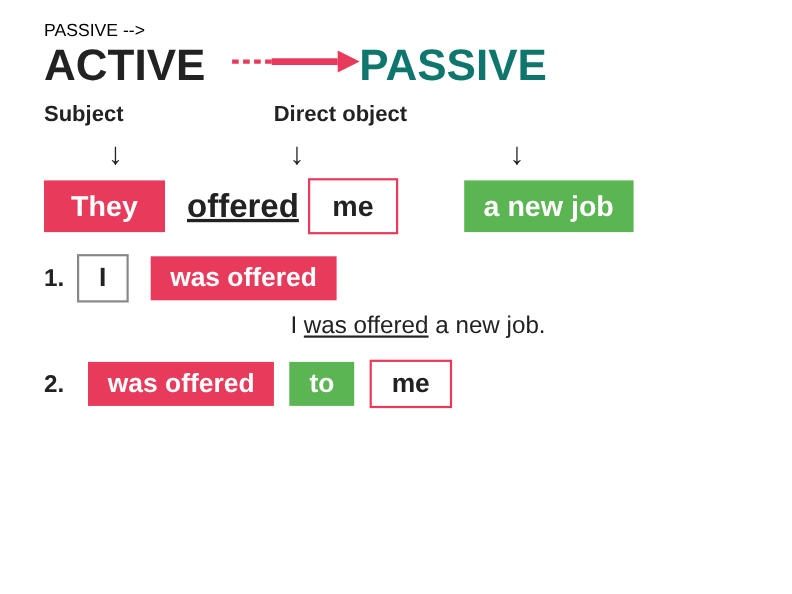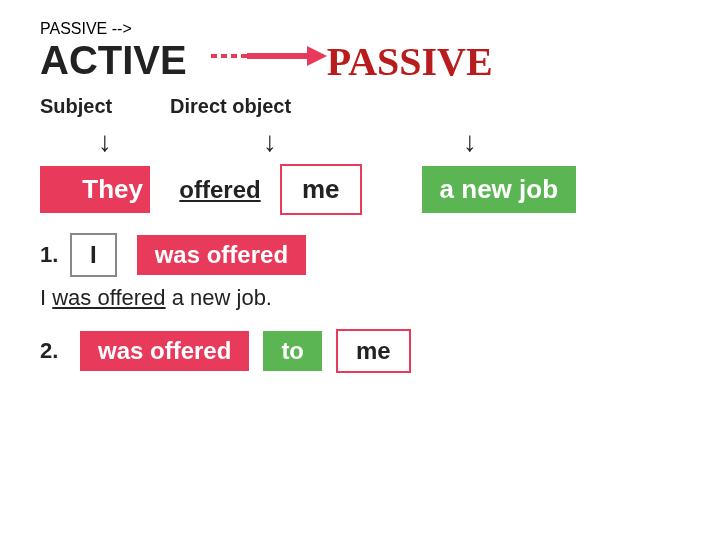--- a/index.html
+++ b/index.html
@@ -29,22 +29,21 @@
     .active-label {
       font-size: 40px;
       font-weight: bold;
       color: #222;
       margin-right: 20px;
     }
 
     .passive-label {
       font-size: 40px;
       font-weight: bold;
-      color: #b91c1c;
-      font-family: Liberation Serif, serif;
+      color: #0f766e;
     }
 
     
     .transform-arrow {
       display: flex;
       align-items: center;
     }
 
     
     .labels-row {
@@ -67,21 +66,21 @@
       color: #222;
       width: 200px;
       text-align: center;
     }
 
     .label-direct {
       font-size: 20px;
       font-weight: bold;
       color: #222;
       width: 200px;
-      text-align: left;
+      text-align: right;
     }
 
     
     .arrows-row {
       display: flex;
       align-items: flex-start;
       margin-bottom: 6px;
     }
 
     .arrow-down {
@@ -113,25 +112,25 @@
       gap: 0px;
     }
 
     .box-they {
       background: #e83a5a;
       color: white;
       font-size: 26px;
       font-weight: bold;
       padding: 8px 7px;
       width: 110px;
-      text-align: right;
+      text-align: center;
     }
 
     .word-offered {
-      font-size: 24px;
+      font-size: 30px;
       font-weight: bold;
       color: #222;
       text-decoration: underline;
       margin-left: 20px;
       width: 100px;
       text-align: center;
     }
 
     .box-me {
       background: white;
@@ -186,21 +185,23 @@
       font-size: 24px;
       font-weight: bold;
       padding: 6px 18px;
       text-align: center;
     }
 
     
     .sentence1 {
       font-size: 22px;
       color: #222;
+      margin-left: 40px;
       margin-bottom: 18px;
+      text-align: center;
     }
 
     .underline-text {
       text-decoration: underline;
     }
 
     
     .section2 {
       display: flex;
       align-items: center;

